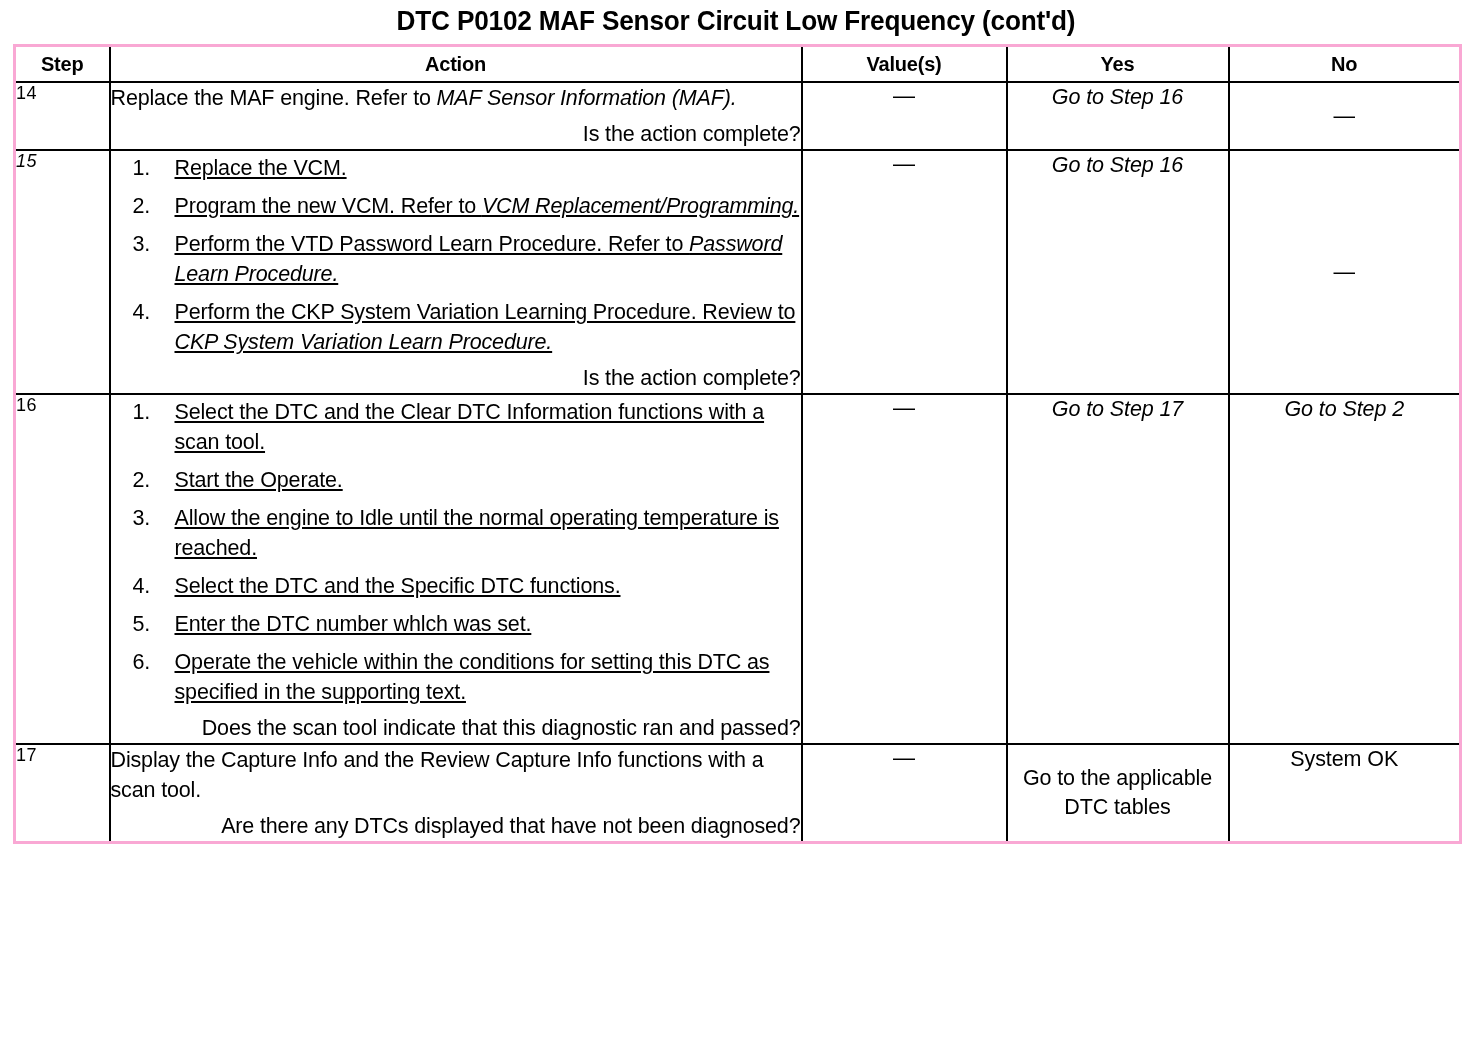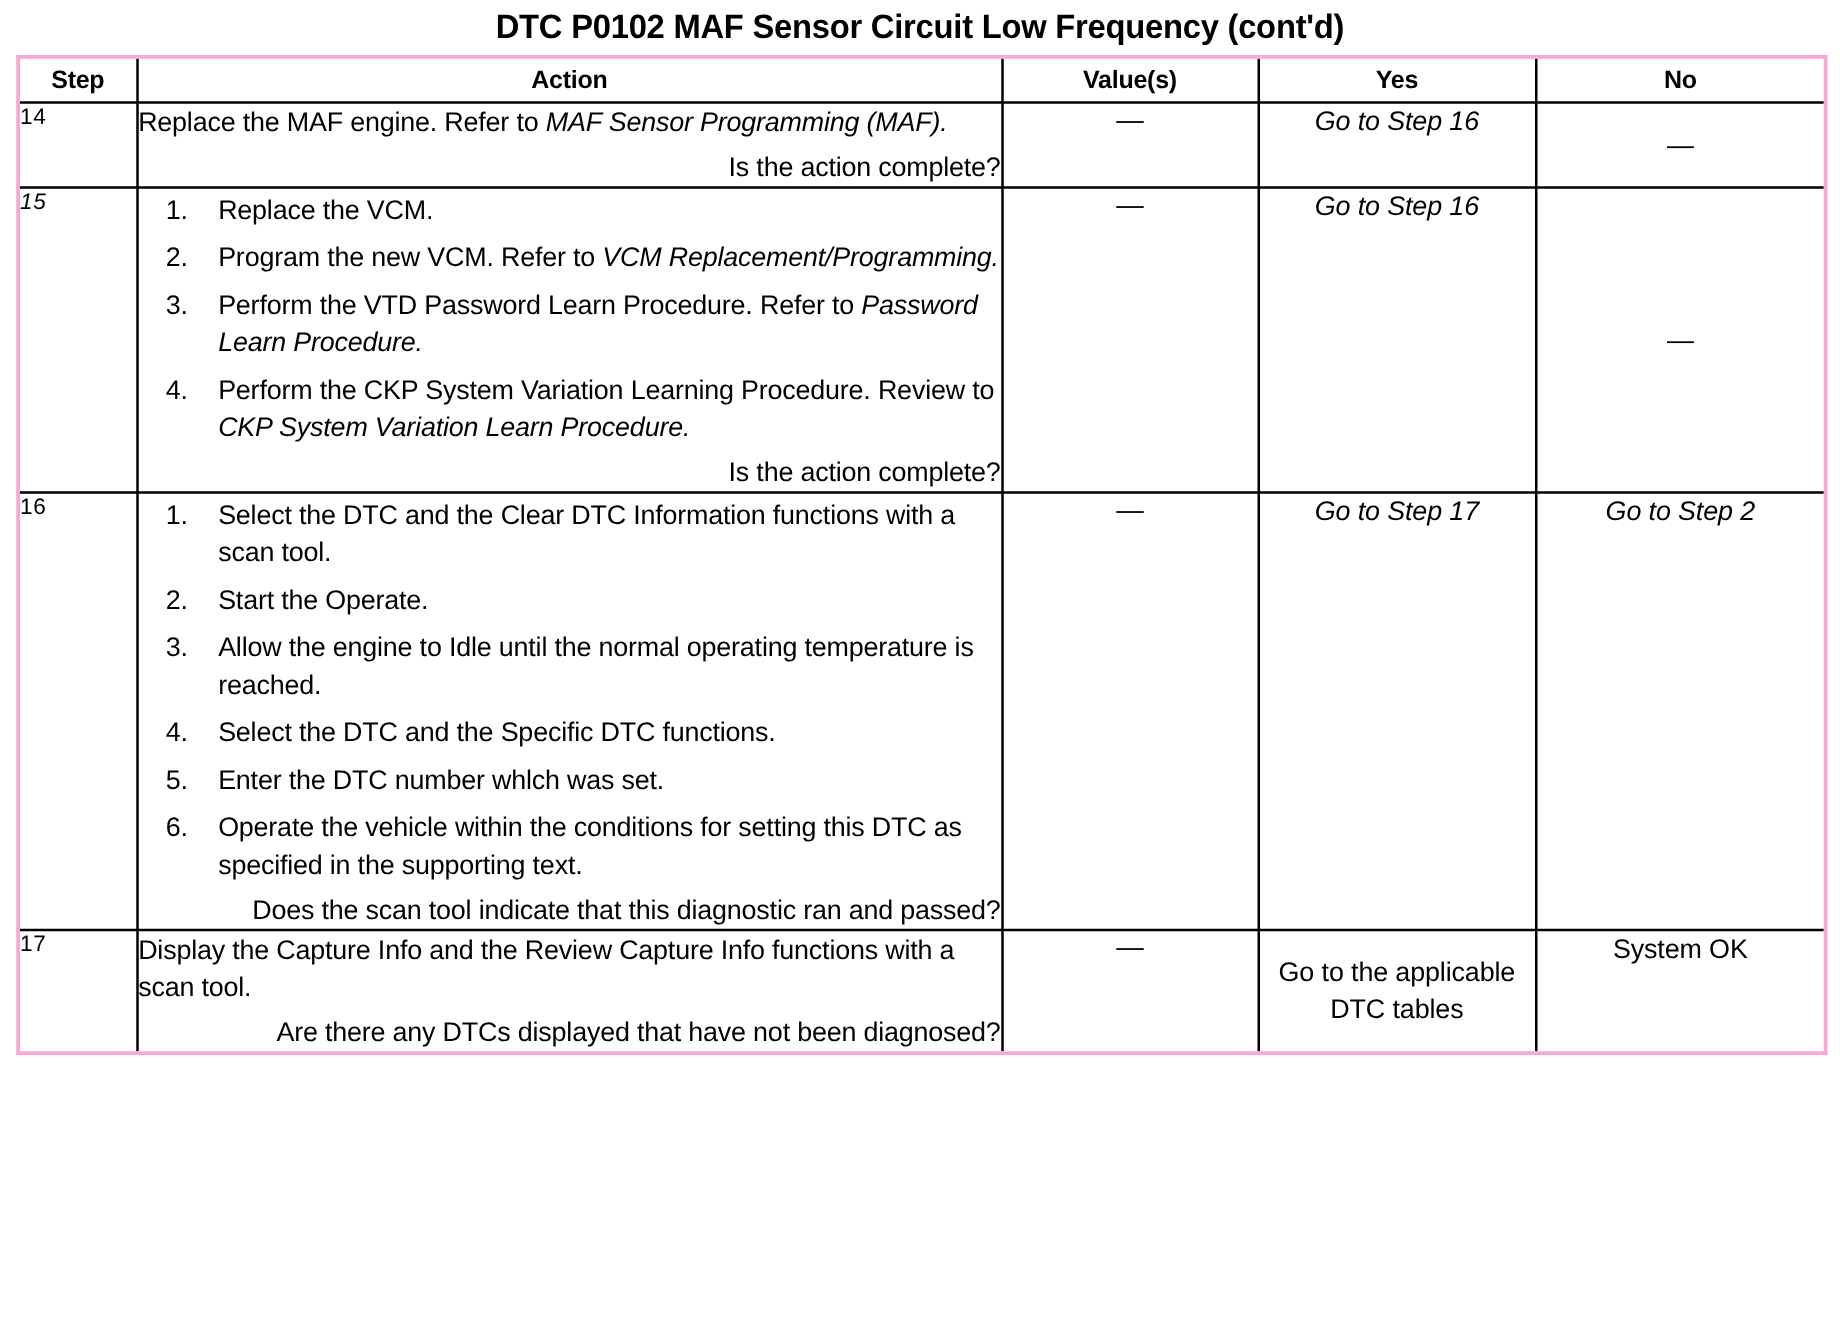--- a/index.html
+++ b/index.html
@@ -100,20 +100,21 @@
   }
 
   .para { margin: 0 0 2px 0; }
   .para.q { margin-top: 6px; margin-bottom: 0; text-align: right; }
 
   ol.steps {
     list-style: none;
     margin: 2px 0 2px 0;
     padding: 0 0 0 22px;
     counter-reset: li;
+    text-decoration: underline;
   }
   ol.steps > li {
     position: relative;
     padding-left: 42px;
     margin-bottom: 8px;
     counter-increment: li;
   }
   ol.steps > li:last-child { margin-bottom: 2px; }
   ol.steps > li::before {
     content: counter(li) ".";
@@ -145,21 +146,21 @@
         <th>Action</th>
         <th>Value(s)</th>
         <th>Yes</th>
         <th>No</th>
       </tr>
     </thead>
     <tbody id="table-body">
         <tr>
           <td class="step-cell">14</td>
           <td class="action-cell">
-            <p class="para"><span>Replace the MAF engine. Refer to </span><span class="ital">MAF Sensor Programming (MAF).</span></p>
+            <p class="para"><span>Replace the MAF engine. Refer to </span><span class="ital">MAF Sensor Information (MAF).</span></p>
             <p class="para q">Is the action complete?</p>
           </td>
           <td class="value-cell"><span class="dash">—</span></td>
           <td class="result-cell ital">Go to Step 16</td>
           <td class="result-cell mid">—</td>
         </tr>
         <tr>
           <td class="step-cell italic">15</td>
           <td class="action-cell">
             <ol class="steps">

